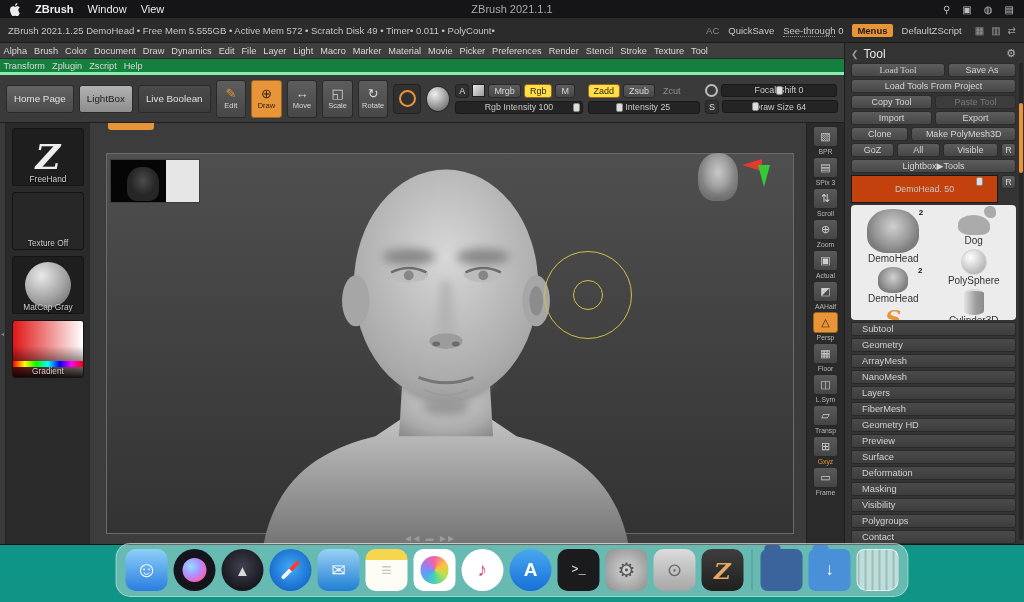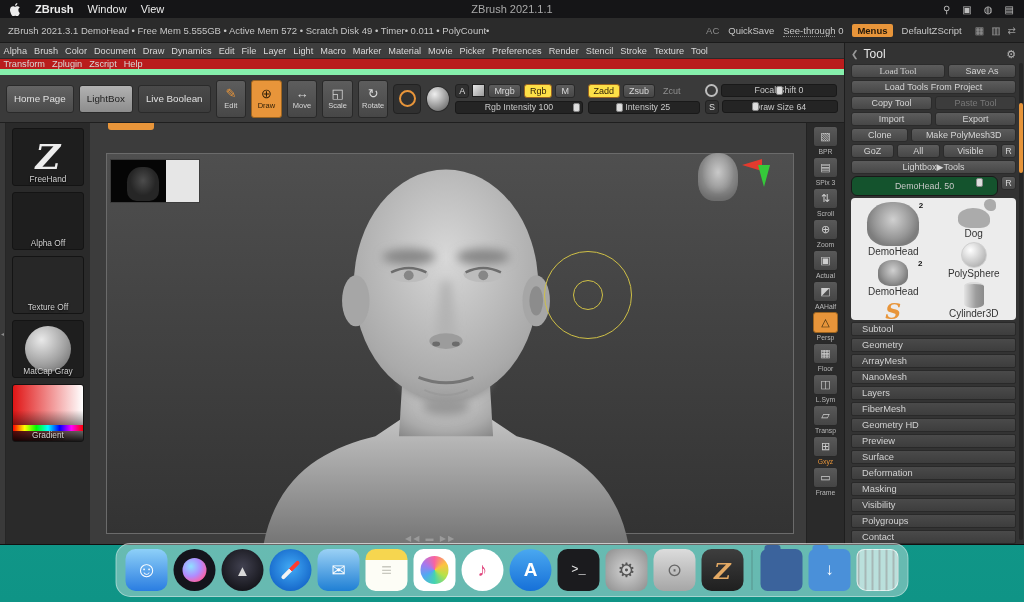--- a/index.html
+++ b/index.html
@@ -21,21 +21,21 @@
   .statusbar .chip { background:#e8953a; color:#23180a; padding:1px 5px; border-radius:2px; font-weight:bold; }
   .statusbar .dotted { border-bottom:1px dotted #8b8b8b; }
   .statusbar .sicons { display:flex; gap:7px; color:#9d9d9d; font-size:10px; margin-left:4px; }
   .statusbar .spacer { flex:1; }
 
   .body-row { flex:1; display:flex; min-height:0; }
   .left-col { flex:1; display:flex; flex-direction:column; min-width:0; }
 
   .menurow { display:flex; align-items:center; white-space:nowrap; overflow:hidden; font-size:9.2px; color:#d8d8d8; }
   .menurow.r1 { height:16px; background:#3e3e3e; border-bottom:1px solid #2a2a2a; }
-  .menurow.r2 { height:16px; background:#b91c1c; border-bottom:6px solid #86efac; }
+  .menurow.r2 { height:16px; background:#15803d; border-bottom:3px solid #86efac; }
   .menurow span { padding:0 3.5px; cursor:default; }
 
   .noterow { height:17px; background:#2f2f2f; display:flex; align-items:center; padding-left:8px; font-size:10px; color:#e05a2b; border-bottom:1px solid #242424; }
 
   
   .shelf { height:48px; background:#3a3a3a; border-bottom:1px solid #1f1f1f; display:flex; align-items:center; gap:5px; padding:0 6px; white-space:nowrap; }
   .sbtn { background:linear-gradient(#646464,#4a4a4a); border:1px solid #2a2a2a; border-radius:3px; color:#e0e0e0; font-size:9.8px; height:28px; display:flex; align-items:center; justify-content:center; padding:0 7px; }
   .sbtn.light { background:linear-gradient(#b2b2b2,#8d8d8d); color:#222; }
   .sbtn.dark  { background:linear-gradient(#4a4a4a,#3c3c3c); }
   .toolbtn { width:33px; height:38px; background:linear-gradient(#5d5d5d,#474747); border:1px solid #292929; border-radius:3px; display:flex; flex-direction:column; align-items:center; justify-content:center; gap:1px; color:#d8d8d8; }
@@ -94,21 +94,21 @@
 
   
   .panel { width:180px; background:#333333; border-left:1px solid #1e1e1e; display:flex; flex-direction:column; gap:2px; padding:3px 8px 0 6px; position:relative; overflow:hidden; }
   .phead { display:flex; align-items:center; gap:5px; height:17px; color:#e8e8e8; font-size:12px; }
   .phead .chev { color:#9a9a9a; font-size:9px; }
   .phead .gear { margin-left:auto; color:#b5b5b5; font-size:11px; }
   .prow { display:flex; gap:3px; }
   .pbtn { flex:1; height:14px; background:linear-gradient(#5c5c5c,#474747); border:1px solid #2b2b2b; border-radius:3px; color:#d5d5d5; font-size:9px; display:flex; align-items:center; justify-content:center; overflow:hidden; white-space:nowrap; }
   .pbtn.disabled { background:#3c3c3c; color:#787878; }
   .pbtn.rbtn { flex:0 0 15px; }
-  .pslider { flex:1; position:relative; height:20px; background:#14532d; border:1px solid #191919; border-radius:6px; color:#c9c9c9; font-size:8.8px; display:flex; align-items:center; justify-content:center; overflow:hidden; }
+  .pslider { flex:1; position:relative; height:28px; background:#c2410c; border:1px solid #191919; border-radius:0; color:#c9c9c9; font-size:8.8px; display:flex; align-items:center; justify-content:center; overflow:hidden; }
   .pslider .handle { position:absolute; top:1px; width:7px; height:9px; background:#dedede; border-radius:2px; border:1px solid #888; }
   .tools-box { background:#ececec; border-radius:4px; height:128px; display:flex; gap:4px; padding:4px; overflow:hidden; }
   .tcol { flex:1; display:flex; flex-direction:column; align-items:center; gap:3px; }
   .titem { position:relative; display:flex; flex-direction:column; align-items:center; }
   .tname { font-size:10px; color:#333; }
   .badge { position:absolute; top:-1px; right:-4px; font-size:8px; font-weight:bold; color:#111; }
   .art-head-lg { width:52px; height:44px; background:radial-gradient(50% 60% at 50% 40%, #d0d0d0, #979797 72%, #7d7d7d); border-radius:46% 46% 38% 38%; }
   .art-head-sm { width:30px; height:26px; background:radial-gradient(50% 60% at 50% 40%, #d0d0d0, #979797 72%, #7d7d7d); border-radius:46% 46% 38% 38%; }
   .art-dog { width:32px; height:20px; background:#ababab; border-radius:60% 70% 40% 50%; position:relative; margin-top:6px; }
   .art-dog:after { content:""; position:absolute; right:-6px; top:-9px; width:12px; height:12px; background:#ababab; border-radius:50% 50% 40% 60%; }
@@ -165,21 +165,21 @@
       <span>⚲</span>
       <span>▣</span>
       <span>◍</span>
       <span>▤</span>
     </span>
   </div>
 
   <div class="window">
 
     <div class="statusbar">
-      <span>ZBrush 2021.3.1 DemoHead • Free Mem 5.555GB • Active Mem 572 • Scratch Disk 49 • Timer• 0.011 • PolyCount•</span>
+      <span>ZBrush 2021.1.25 DemoHead • Free Mem 5.555GB • Active Mem 572 • Scratch Disk 49 • Timer• 0.011 • PolyCount•</span>
       <span class="spacer"></span>
       <span class="dim">AC</span>
       <span>QuickSave</span>
       <span><span class="dotted">See-through</span>&nbsp;<span>0</span></span>
       <span class="chip">Menus</span>
       <span>DefaultZScript</span>
       <span class="sicons">
         <span>▦</span>
         <span>▥</span>
         <span>⇄</span>
@@ -290,23 +290,20 @@
           </div>
         </div>
 
         <div class="main">
           <div class="tray-handle">◂</div>
 
           <div class="ltray">
             <div class="litem">
               <span class="zglyph">Z</span>
               <span class="tlabel">FreeHand</span>
-            </div>
-            <div class="litem">
-              <span class="tlabel">Alpha Off</span>
             </div>
             <div class="litem t-texture">
               <span class="tlabel">Texture Off</span>
             </div>
             <div class="litem">
               <div class="sphere-big"></div>
               <span class="tlabel">MatCap Gray</span>
             </div>
             <div class="litem t-color">
               <div class="hue"></div>

